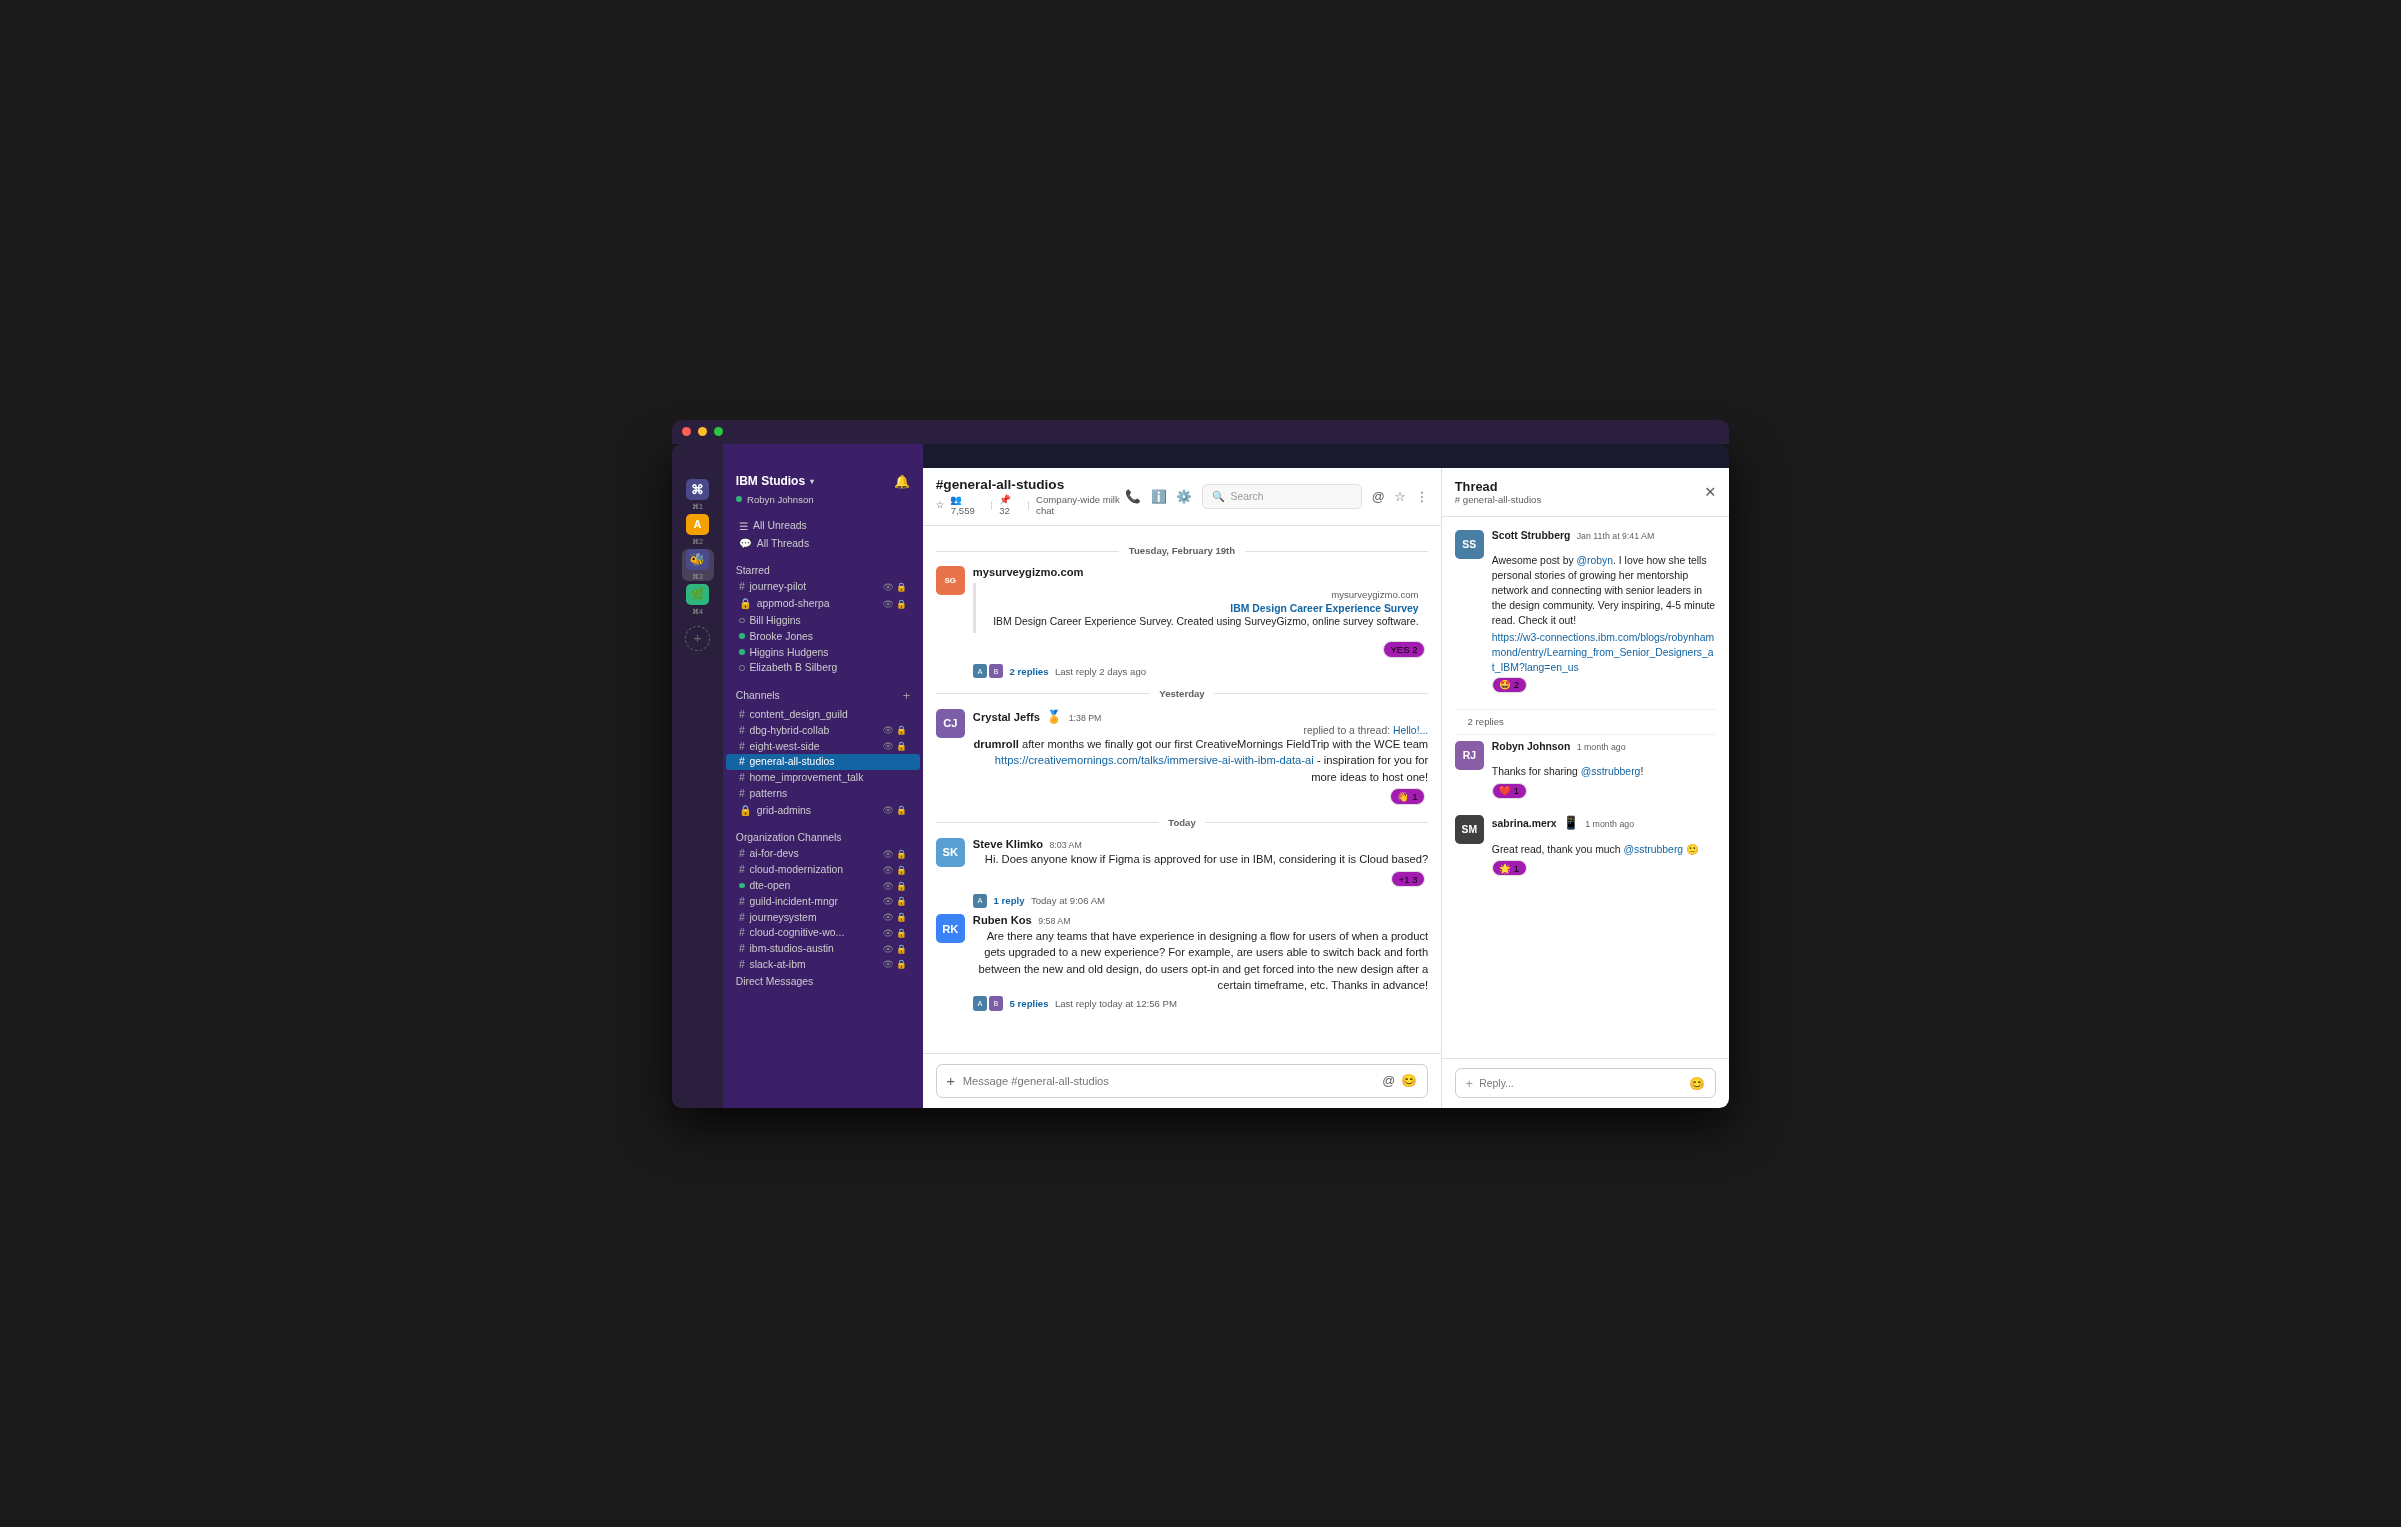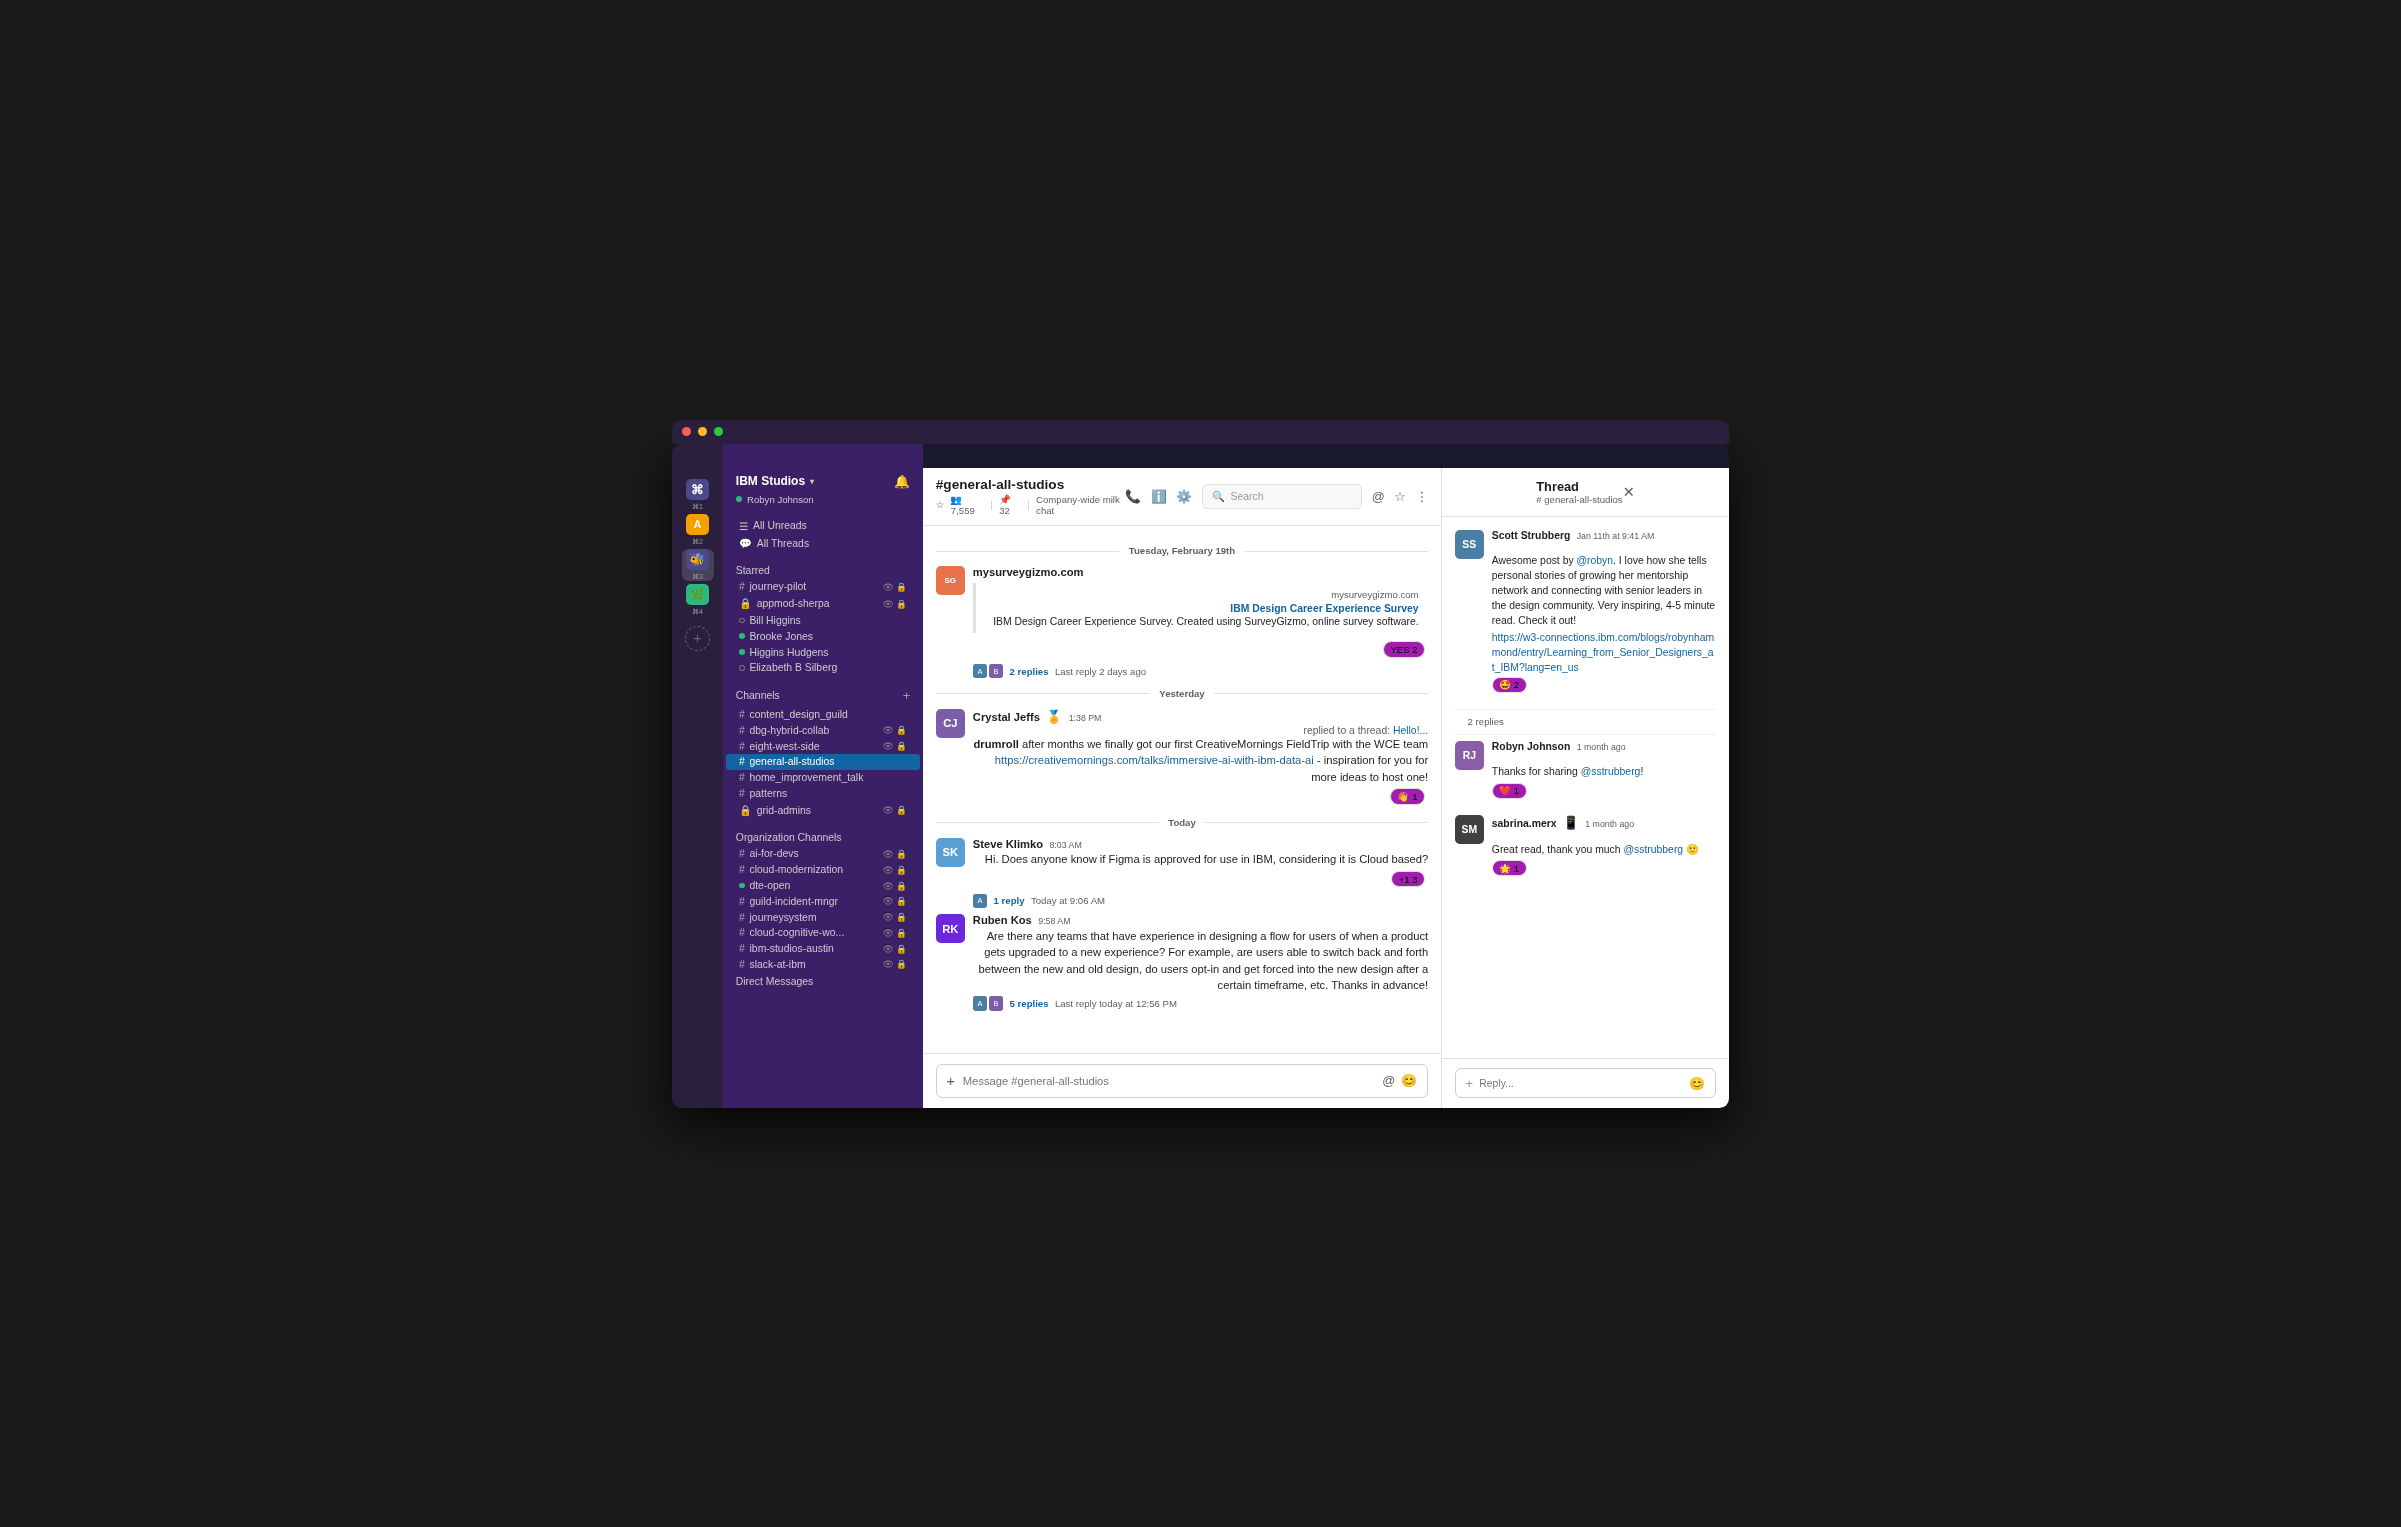--- a/index.html
+++ b/index.html
@@ -347,21 +347,21 @@
       background: #fff;
       border-left: 0.8px solid #e0e0e0;
       display: flex;
       flex-direction: column;
       margin-top: 24px;
       flex-shrink: 0;
     }
     .thread-header {
       display: flex;
       align-items: center;
-      justify-content: center;
+      justify-content: space-between;
       padding: 11.2px 12.8px;
       border-bottom: 0.8px solid #e0e0e0;
     }
     .thread-title { font-weight: 700; font-size: 12.8px; color: #1d1c1d; }
     .thread-channel { font-size: 9.6px; color: #616061; }
     .thread-close { color: #616061; cursor: pointer; font-size: 14.4px; }
 
     .thread-messages {
       flex: 1;
       overflow-y: auto;
@@ -754,21 +754,21 @@
             </div>
             <div class="thread-info">
               <div style="width:14.4px;height:14.4px;border-radius:2.4px;background:#4a7fa5;display:inline-flex;align-items:center;justify-content:center;font-size:7.2px;color:#fff;">A</div>
               <span class="thread-link">1 reply</span>
               <span class="thread-time">Today at 9:06 AM</span>
             </div>
           </div>
         </div>
 
         <div class="message">
-          <div class="avatar" style="background:#6d28d9;">RK</div>
+          <div class="avatar" style="background:#3b82f6;">RK</div>
           <div class="message-content">
             <div class="message-header">
               <span class="message-author">Ruben Kos</span>
               <span class="message-time">9:58 AM</span>
             </div>
             <div class="message-text">
               Are there any teams that have experience in designing a flow for users of when a product gets upgraded to a new experience? For example, are users able to switch back and forth between the new and old design, do users opt-in and get forced into the new design after a certain timeframe, etc. Thanks in advance!
             </div>
             <div class="thread-info">
               <div style="display:flex;gap:1.6px;">

